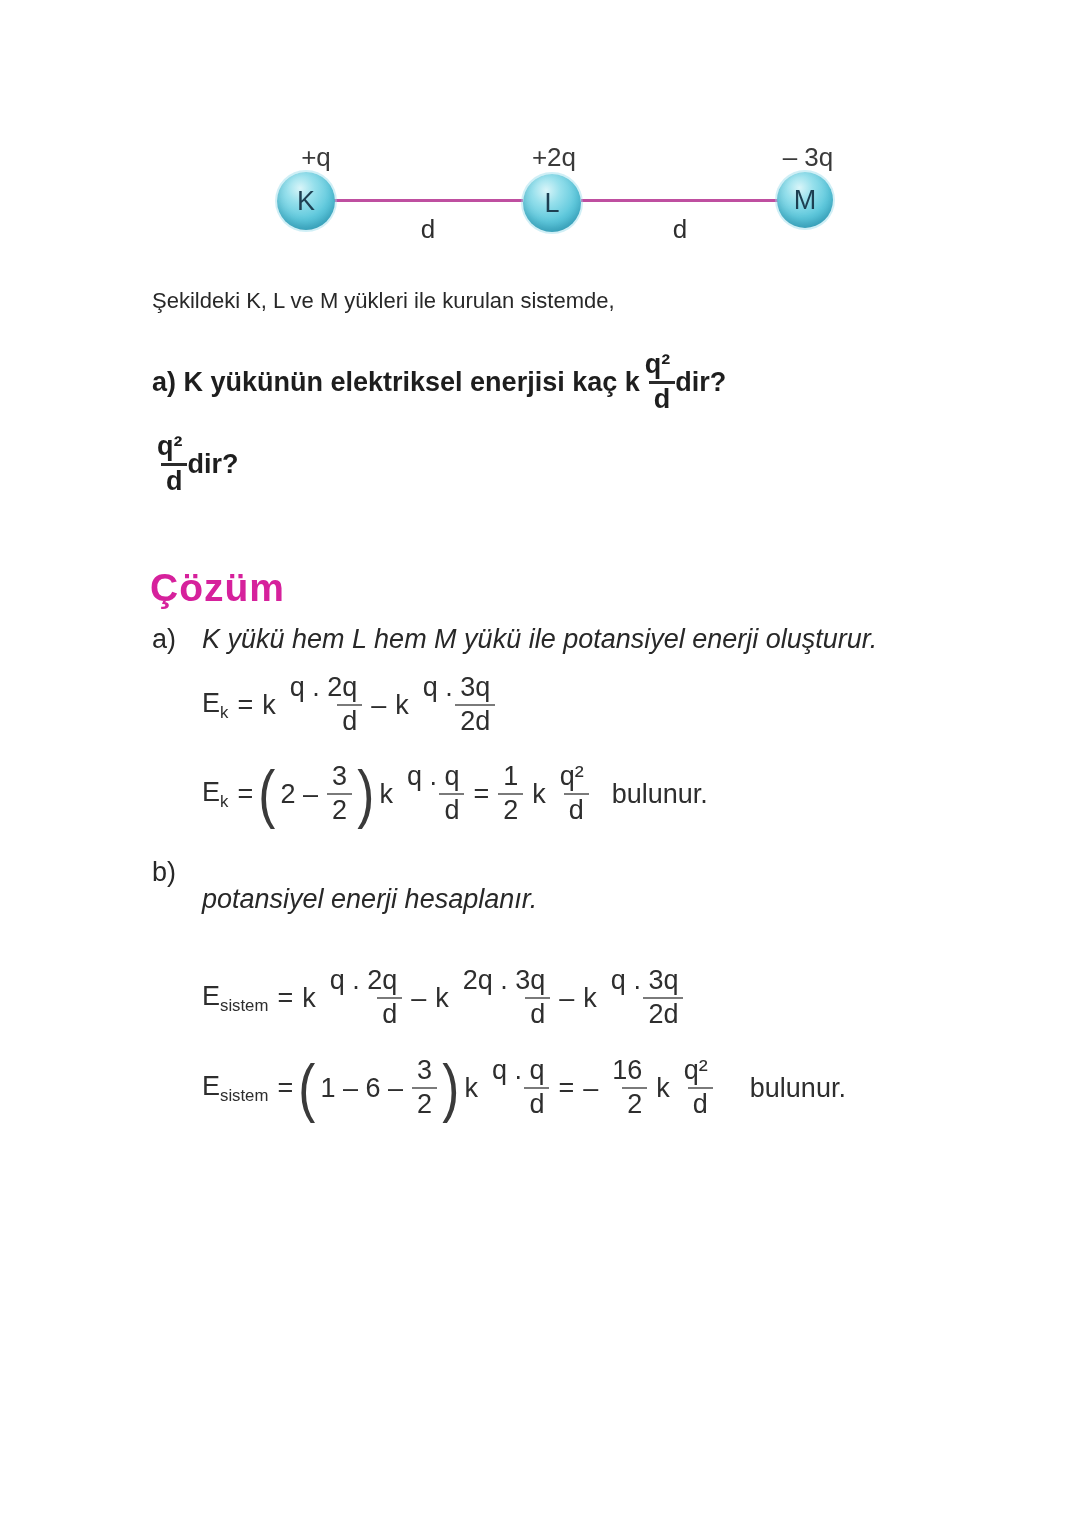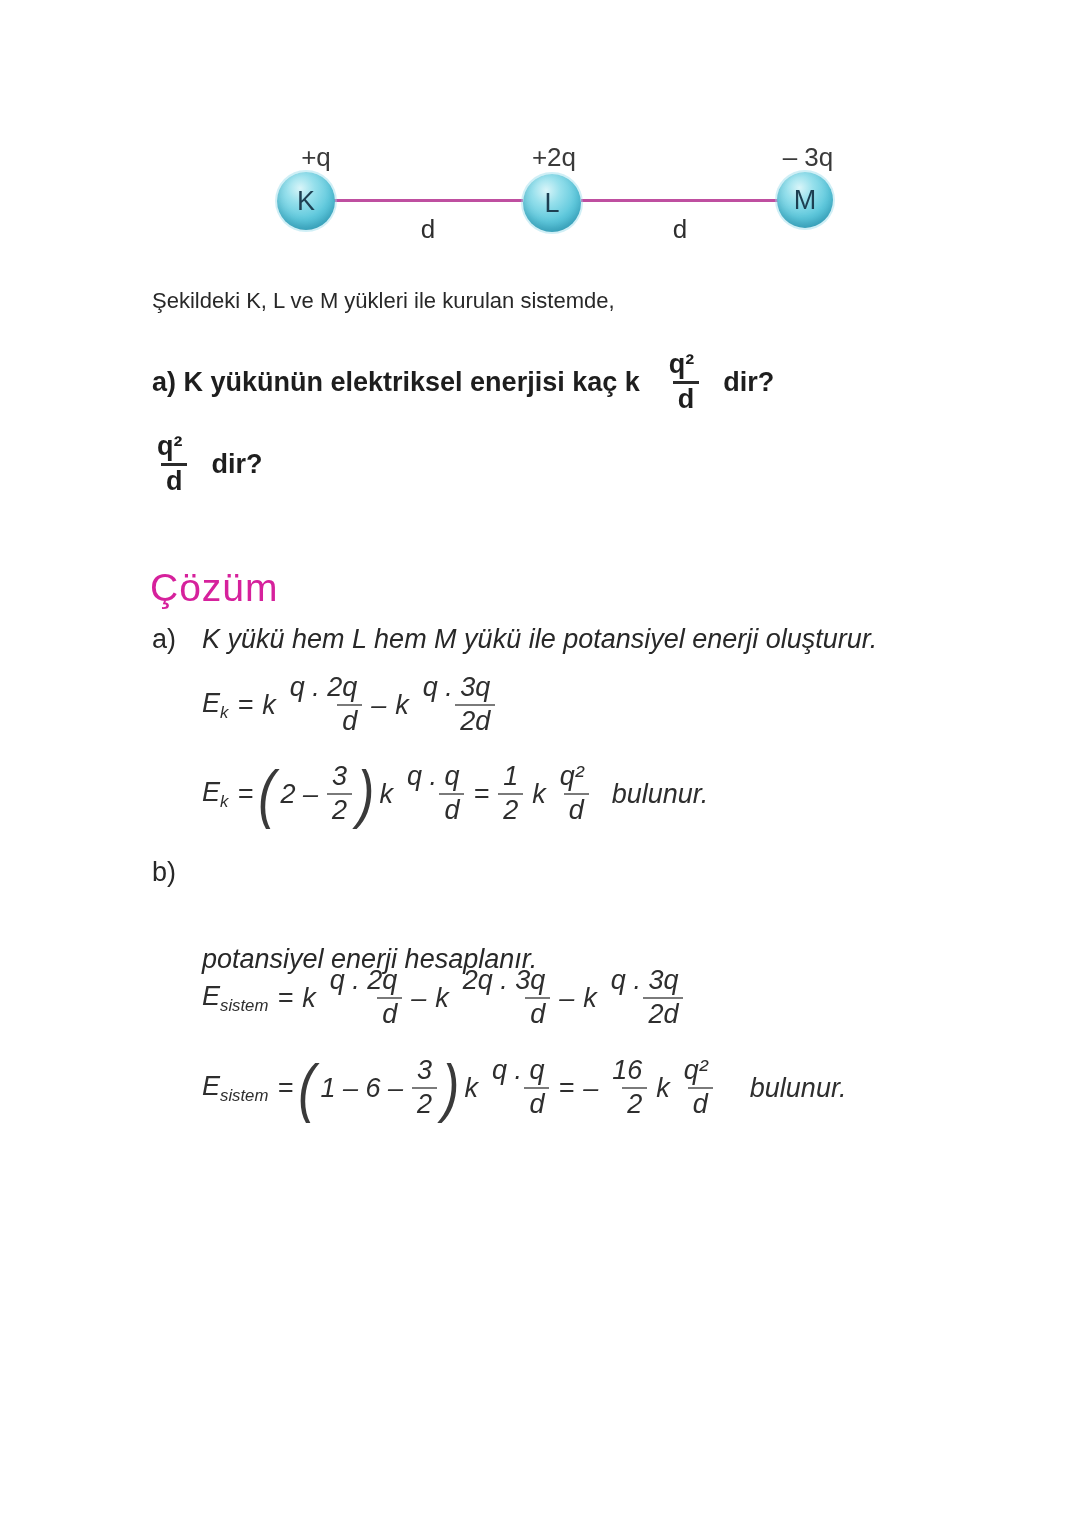--- a/index.html
+++ b/index.html
@@ -32,43 +32,43 @@
   .charge-l { left:494px; }
   .charge-m { left:748px; }
   .d-label { position:absolute; top:84px; font-size:26px; color:#2e2e2e; width:60px; text-align:center; }
   .d-left  { left:398px; }
   .d-right { left:650px; }
 
   
   .intro { position:absolute; left:152px; top:288px; font-size:22px; color:#282828; }
 
   .question {
-    position:absolute; left:152px; display:flex; align-items:center; gap:24px;
+    position:absolute; left:152px; display:flex; align-items:center; gap:0;
     font-weight:bold; font-size:27px; color:#1e1e1e;
   }
   .q-a { top:342px; height:80px; }
   .q-b { top:424px; height:80px; }
 
   .frac { display:inline-flex; flex-direction:column; align-items:flex-end; line-height:1.18; text-align:center; }
   .frac .num { padding:0 5px; }
   .frac .den { border-top:2px solid #7a7a7a; padding:0 5px; }
   .question .frac .den { border-top:3px solid #2b2b2b; }
 
-  .heading { position:absolute; left:150px; top:566px; font-size:39px; font-weight:normal; color:#d6219c; letter-spacing:1px; }
+  .heading { position:absolute; left:150px; top:566px; font-size:39px; font-weight:bold; color:#d6219c; letter-spacing:1px; }
 
   .sol-label { position:absolute; left:152px; font-size:27px; color:#282828; }
   .sol-text  { position:absolute; left:202px; font-size:27px; color:#282828;font-style:italic; }
   .sol-a-label, .sol-a-text { top:624px; }
   .sol-b-label, .sol-b-text1 { top:857px; }
-  .sol-b-text2 { top:944px;text-align:center; }
+  .sol-b-text2 { top:884px;text-align:center; }
 
   
   .formula {
     position:absolute; left:202px; display:flex; align-items:center; gap:9px;
-    font-size:27px; color:#2e2e2e;font-style:italic;
+    font-size:27px; color:#2e2e2e;
   }
   .f-ek1 { top:663px;  height:84px; }
   .f-ek2 { top:748px;  height:92px; }
   .f-es1 { top:956px;  height:84px; }
   .f-es2 { top:1042px; height:92px; }
   .evar sub { font-size:0.62em; line-height:1; }
   .paren { font-size:64px; font-weight:300; line-height:0.85; transform:scaleX(.8); margin:0 -6px; color:#3a3a3a; }
   .tail { margin-left:14px; }
   .f-es2 .tail { margin-left:28px; }
 </style>

